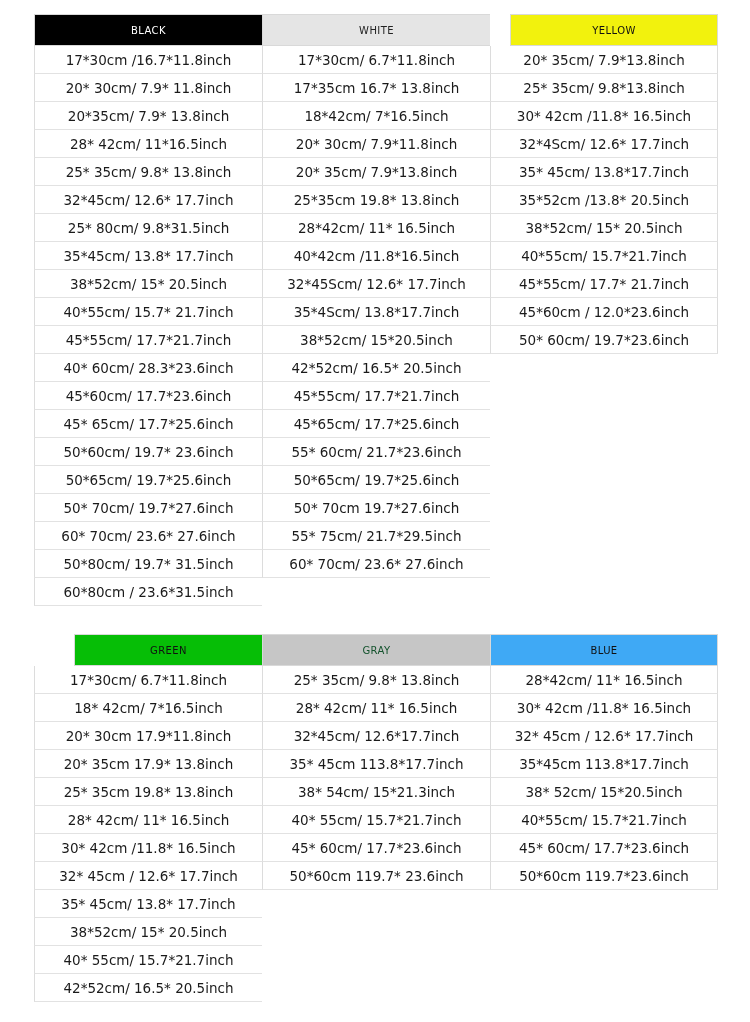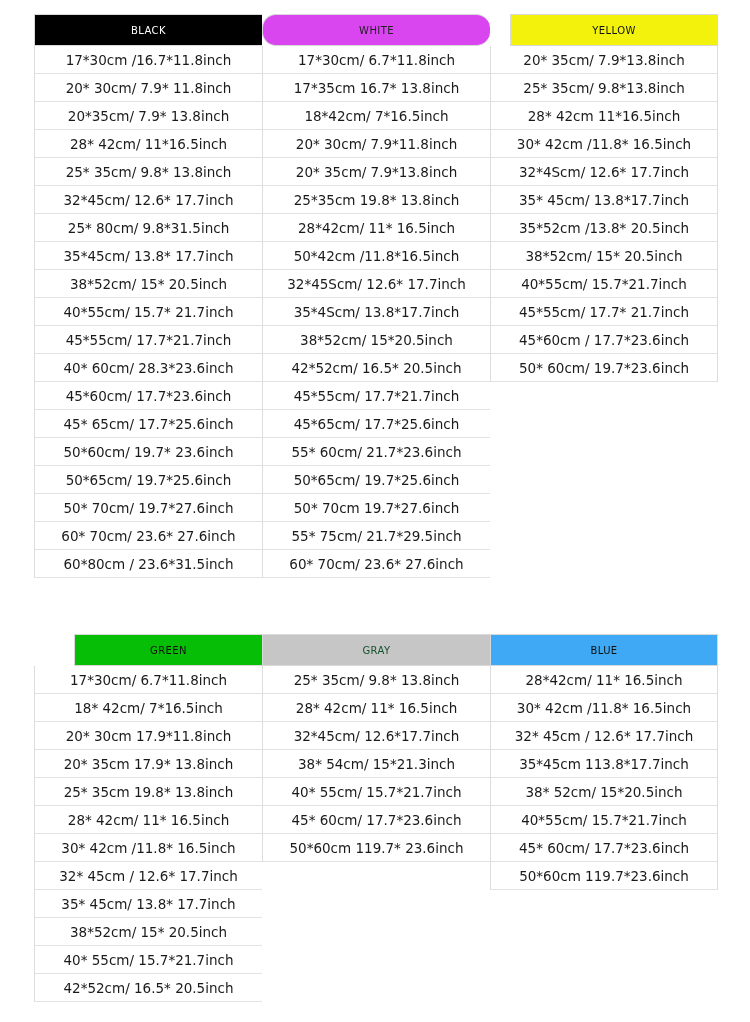--- a/index.html
+++ b/index.html
@@ -96,57 +96,57 @@
         <div class="cell">38*52cm/ 15* 20.5inch</div>
         <div class="cell">40*55cm/ 15.7* 21.7inch</div>
         <div class="cell">45*55cm/ 17.7*21.7inch</div>
         <div class="cell">40* 60cm/ 28.3*23.6inch</div>
         <div class="cell">45*60cm/ 17.7*23.6inch</div>
         <div class="cell">45* 65cm/ 17.7*25.6inch</div>
         <div class="cell">50*60cm/ 19.7* 23.6inch</div>
         <div class="cell">50*65cm/ 19.7*25.6inch</div>
         <div class="cell">50* 70cm/ 19.7*27.6inch</div>
         <div class="cell">60* 70cm/ 23.6* 27.6inch</div>
+        <div class="cell">50*80cm/ 19.7* 31.5inch</div>
         <div class="cell">60*80cm / 23.6*31.5inch</div>
       </div>
       <div class="col">
-        <div class="hdr theme-white" style="background: #d946ef; color: rgb(34, 34, 34); border-radius: 14px;">WHITE</div>
+        <div class="hdr theme-white" style="background: #e5e5e5; color: rgb(34, 34, 34);">WHITE</div>
         <div class="cell">17*30cm/ 6.7*11.8inch</div>
         <div class="cell">17*35cm 16.7* 13.8inch</div>
         <div class="cell">18*42cm/ 7*16.5inch</div>
         <div class="cell">20* 30cm/ 7.9*11.8inch</div>
         <div class="cell">20* 35cm/ 7.9*13.8inch</div>
         <div class="cell">25*35cm 19.8* 13.8inch</div>
         <div class="cell">28*42cm/ 11* 16.5inch</div>
-        <div class="cell">50*42cm /11.8*16.5inch</div>
+        <div class="cell">40*42cm /11.8*16.5inch</div>
         <div class="cell">32*45Scm/ 12.6* 17.7inch</div>
         <div class="cell">35*4Scm/ 13.8*17.7inch</div>
         <div class="cell">38*52cm/ 15*20.5inch</div>
         <div class="cell">42*52cm/ 16.5* 20.5inch</div>
         <div class="cell">45*55cm/ 17.7*21.7inch</div>
         <div class="cell">45*65cm/ 17.7*25.6inch</div>
         <div class="cell">55* 60cm/ 21.7*23.6inch</div>
         <div class="cell">50*65cm/ 19.7*25.6inch</div>
         <div class="cell">50* 70cm 19.7*27.6inch</div>
         <div class="cell">55* 75cm/ 21.7*29.5inch</div>
         <div class="cell">60* 70cm/ 23.6* 27.6inch</div>
       </div>
       <div class="col">
         <div class="hdr theme-yellow" style="background: rgb(242, 242, 13); color: rgb(17, 17, 17); margin-left: 20px;">YELLOW</div>
         <div class="cell">20* 35cm/ 7.9*13.8inch</div>
         <div class="cell">25* 35cm/ 9.8*13.8inch</div>
-        <div class="cell">28* 42cm 11*16.5inch</div>
         <div class="cell">30* 42cm /11.8* 16.5inch</div>
         <div class="cell">32*4Scm/ 12.6* 17.7inch</div>
         <div class="cell">35* 45cm/ 13.8*17.7inch</div>
         <div class="cell">35*52cm /13.8* 20.5inch</div>
         <div class="cell">38*52cm/ 15* 20.5inch</div>
         <div class="cell">40*55cm/ 15.7*21.7inch</div>
         <div class="cell">45*55cm/ 17.7* 21.7inch</div>
-        <div class="cell">45*60cm / 17.7*23.6inch</div>
+        <div class="cell">45*60cm / 12.0*23.6inch</div>
         <div class="cell">50* 60cm/ 19.7*23.6inch</div>
       </div>
     </div>
   <div class="table-block" id="table-bottom">
       <div class="col">
         <div class="hdr theme-green" style="background: rgb(6, 190, 6); color: rgb(17, 17, 17);">GREEN</div>
         <div class="cell">17*30cm/ 6.7*11.8inch</div>
         <div class="cell">18* 42cm/ 7*16.5inch</div>
         <div class="cell">20* 30cm 17.9*11.8inch</div>
         <div class="cell">20* 35cm 17.9* 13.8inch</div>
@@ -157,20 +157,21 @@
         <div class="cell">35* 45cm/ 13.8* 17.7inch</div>
         <div class="cell">38*52cm/ 15* 20.5inch</div>
         <div class="cell">40* 55cm/ 15.7*21.7inch</div>
         <div class="cell">42*52cm/ 16.5* 20.5inch</div>
       </div>
       <div class="col">
         <div class="hdr theme-gray" style="background: rgb(198, 198, 198); color: #14532d;">GRAY</div>
         <div class="cell">25* 35cm/ 9.8* 13.8inch</div>
         <div class="cell">28* 42cm/ 11* 16.5inch</div>
         <div class="cell">32*45cm/ 12.6*17.7inch</div>
+        <div class="cell">35* 45cm 113.8*17.7inch</div>
         <div class="cell">38* 54cm/ 15*21.3inch</div>
         <div class="cell">40* 55cm/ 15.7*21.7inch</div>
         <div class="cell">45* 60cm/ 17.7*23.6inch</div>
         <div class="cell">50*60cm 119.7* 23.6inch</div>
       </div>
       <div class="col">
         <div class="hdr theme-blue" style="background: rgb(63, 169, 245); color: rgb(17, 17, 17);">BLUE</div>
         <div class="cell">28*42cm/ 11* 16.5inch</div>
         <div class="cell">30* 42cm /11.8* 16.5inch</div>
         <div class="cell">32* 45cm / 12.6* 17.7inch</div>

